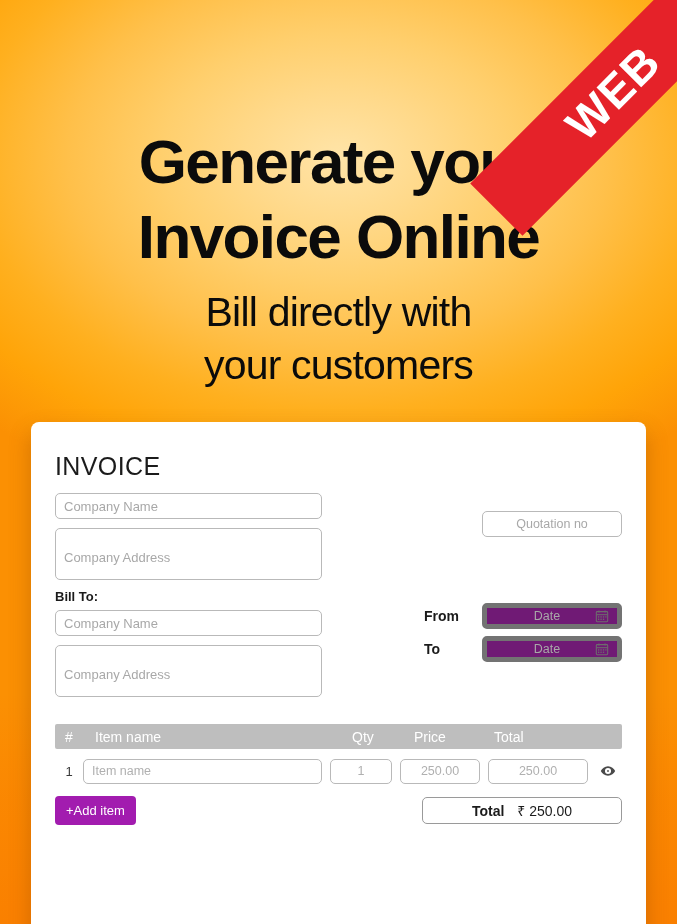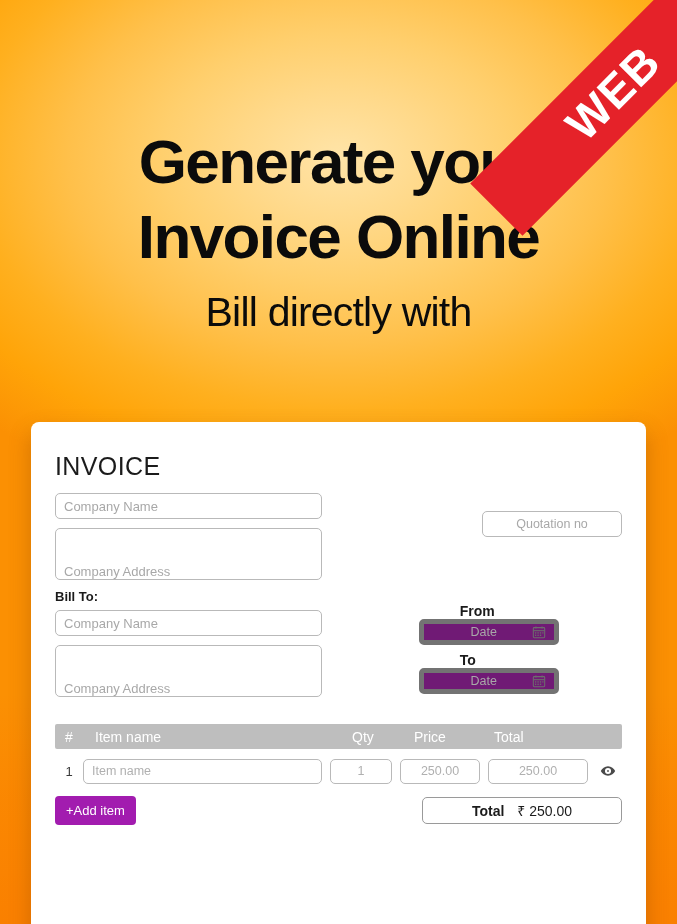--- a/index.html
+++ b/index.html
@@ -148,21 +148,21 @@
     color: #a8a8a8;
     font-size: 13px;
     font-family: "Liberation Sans", sans-serif;
     padding: 0 8px;
     display: flex;
     align-items: center;
     margin-bottom: 9px;
   }
   .field.area {
     height: 52px;
-    align-items: flex-end;
+    align-items: center;
     padding-top: 7px;
   }
   .label-strong {
     font-size: 13px;
     font-weight: 700;
     color: #1b1b1b;
     margin: 2px 0 6px 0;
   }
 
   .quotation-field {
@@ -178,21 +178,20 @@
     justify-content: center;
     background: #fff;
   }
 
   .date-block { margin-top: 66px; width: 100%; }
   .date-row {
     display: flex;
     align-items: center;
     justify-content: flex-end;
     margin-bottom: 7px;
-    flex-direction: column;
   }
   .date-label {
     font-size: 14px;
     font-weight: 700;
     color: #1b1b1b;
     width: 58px;
     text-align: left;
   }
   .date-field {
     box-sizing: border-box;
@@ -326,20 +325,21 @@
     </div>
   </div>
 
   <div class="hero">
     <h1 class="hero-title">
       <span class="hero-title-line">Generate your</span>
       <span class="hero-title-line">Invoice Online</span>
     </h1>
     <p class="hero-sub">
       <span class="hero-sub-line">Bill directly with</span>
+      <span class="hero-sub-line">your customers</span>
     </p>
   </div>
 
   <div class="card">
 
     <div class="invoice-heading">INVOICE</div>
 
     <div class="top-grid">
 
       <div class="col-left">

